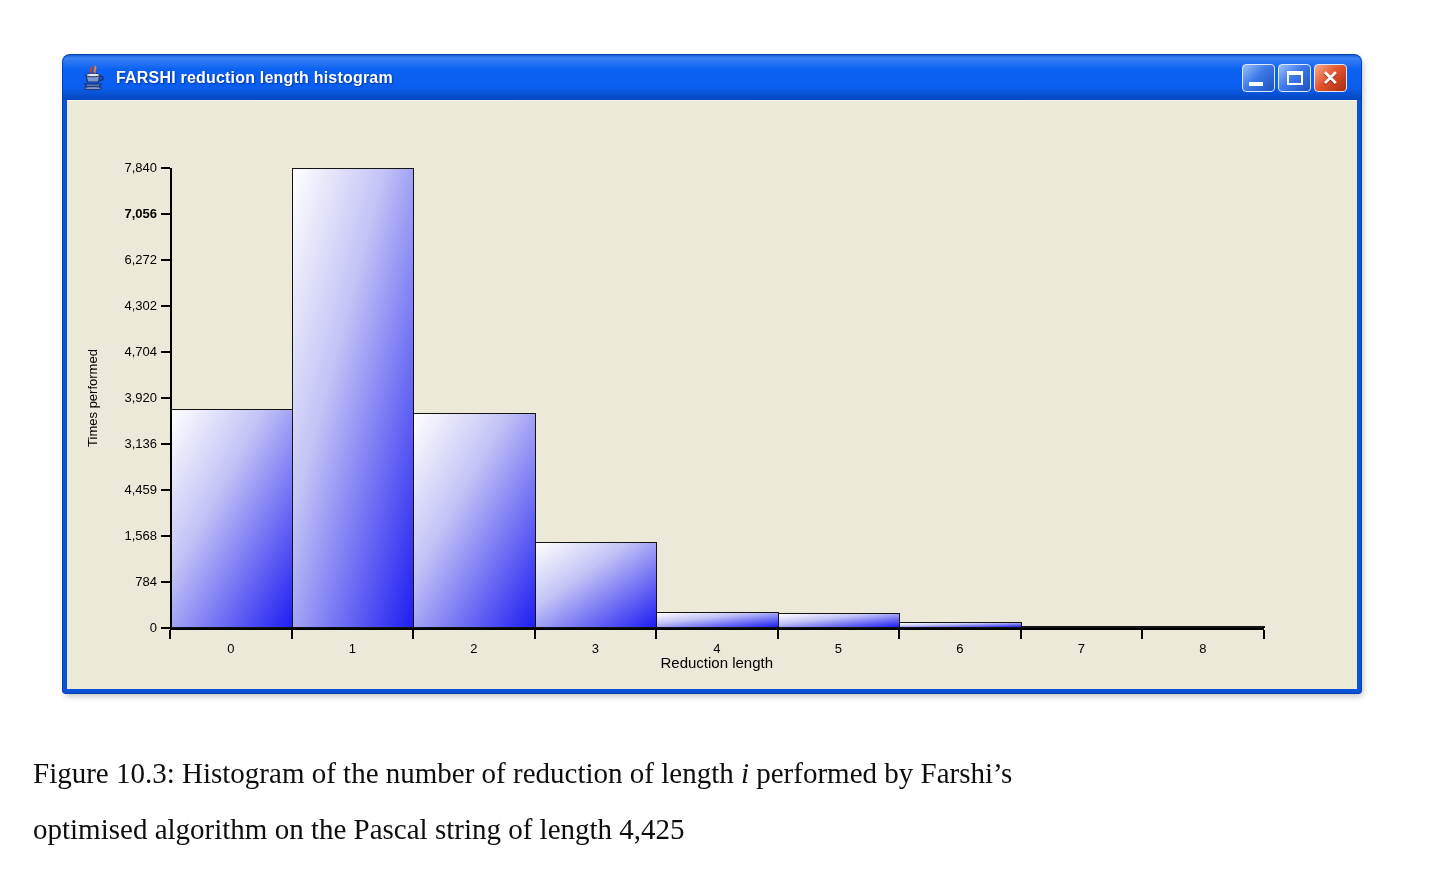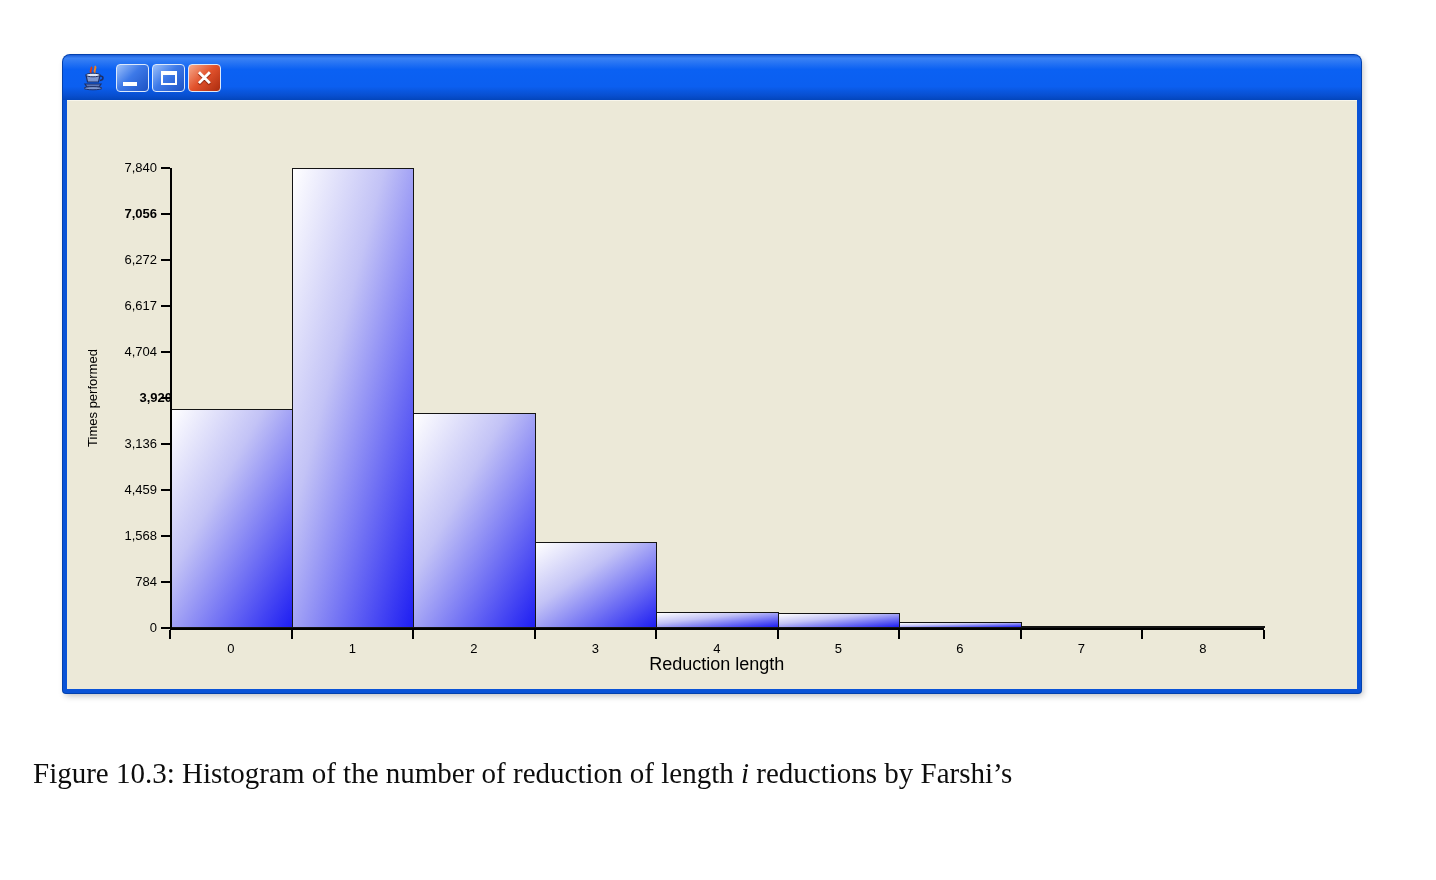--- a/index.html
+++ b/index.html
@@ -56,21 +56,21 @@
   .bar {
     position:absolute; border:1px solid #141414;
     background:linear-gradient(to bottom right,#ffffff 0%,#c3c3f6 38%,#1e1ef2 100%);
   }
   .y-axis-title {
     position:absolute; left:-37px; top:287px; width:130px; height:20px;
     text-align:center; font-size:13px; color:#000; transform:rotate(-90deg);
   }
   .x-axis-title {
     position:absolute; top:553px; width:200px; text-align:center;
-    font-size:18px; color:#000;
+    font-size:15px; color:#000;
   }
 
   
   .caption {
     position:absolute; left:33px; top:745px; width:1380px;
     font-family:"Liberation Serif", serif; font-size:29px; color:#0d0d0d;
     line-height:56px;
   }
   .caption .math-i { font-style:italic; font-family:"Liberation Serif", serif; }
 </style>
@@ -82,20 +82,21 @@
   <div class="titlebar">
     <svg class="java-icon" viewBox="0 0 26 26">
       <path d="M10 2 C12 4 8 5 10 8" stroke="#e03a10" stroke-width="2" fill="none"></path>
       <path d="M14 1 C16 3.5 12 5 14 8" stroke="#f0821e" stroke-width="2" fill="none"></path>
       <path d="M5 10 h14 l-1.5 7 h-11 z" fill="#7d97cf" stroke="#1d2f66" stroke-width="1.2"></path>
       <path d="M19 11 c4 0 4 4 0 4.5" fill="none" stroke="#1d2f66" stroke-width="1.5"></path>
       <ellipse cx="12" cy="10" rx="7" ry="1.8" fill="#dfe8fa" stroke="#1d2f66" stroke-width="1"></ellipse>
       <path d="M4 19 h16 l-2 3 h-12 z" fill="#5c77b8" stroke="#1d2f66" stroke-width="1.2"></path>
       <ellipse cx="12" cy="23.2" rx="9" ry="1.6" fill="#7d97cf" stroke="#1d2f66" stroke-width="1"></ellipse>
     </svg>
+    <span class="win-title">FARSHI reduction length histogram</span>
     <div class="win-buttons">
       <div class="win-btn btn-blue">
         <span class="glyph-min"></span>
       </div>
       <div class="win-btn btn-blue">
         <span class="glyph-max"></span>
       </div>
       <div class="win-btn btn-close">
         <span class="glyph-close">✕</span>
       </div>
@@ -120,25 +121,25 @@
         <div class="ytick-label" style="left: 15px; top: 519px;">0</div>
         <div class="ytick-mark" style="left: 94px; top: 480px;"></div>
         <div class="ytick-label" style="left: 15px; top: 473px;">784</div>
         <div class="ytick-mark" style="left: 94px; top: 434px;"></div>
         <div class="ytick-label" style="left: 15px; top: 427px;">1,568</div>
         <div class="ytick-mark" style="left: 94px; top: 388px;"></div>
         <div class="ytick-label" style="left: 15px; top: 381px;">4,459</div>
         <div class="ytick-mark" style="left: 94px; top: 342px;"></div>
         <div class="ytick-label" style="left: 15px; top: 335px;">3,136</div>
         <div class="ytick-mark" style="left: 94px; top: 296px;"></div>
-        <div class="ytick-label" style="left: 30px; top: 289px; font-weight: bold;">3,920</div>
+        <div class="ytick-label" style="left: 15px; top: 289px;">3,920</div>
         <div class="ytick-mark" style="left: 94px; top: 250px;"></div>
         <div class="ytick-label" style="left: 15px; top: 243px;">4,704</div>
         <div class="ytick-mark" style="left: 94px; top: 204px;"></div>
-        <div class="ytick-label" style="left: 15px; top: 197px;">6,617</div>
+        <div class="ytick-label" style="left: 15px; top: 197px;">4,302</div>
         <div class="ytick-mark" style="left: 94px; top: 158px;"></div>
         <div class="ytick-label" style="left: 15px; top: 151px;">6,272</div>
         <div class="ytick-mark" style="left: 94px; top: 112px;"></div>
         <div class="ytick-label" style="left: 15px; top: 105px; font-weight: bold;">7,056</div>
         <div class="ytick-mark" style="left: 94px; top: 66px;"></div>
         <div class="ytick-label" style="left: 15px; top: 59px;">7,840</div>
         <div class="xtick-mark" style="left: 102px; top: 529px;"></div>
         <div class="xtick-mark" style="left: 223.5px; top: 529px;"></div>
         <div class="xtick-mark" style="left: 345px; top: 529px;"></div>
         <div class="xtick-mark" style="left: 466.5px; top: 529px;"></div>
@@ -156,14 +157,15 @@
         <div class="xtick-label" style="left: 710.5px; width: 121.5px; top: 540px;">5</div>
         <div class="xtick-label" style="left: 832px; width: 121.5px; top: 540px;">6</div>
         <div class="xtick-label" style="left: 953.5px; width: 121.5px; top: 540px;">7</div>
         <div class="xtick-label" style="left: 1075px; width: 121.5px; top: 540px;">8</div>
         <div class="x-axis-title" style="left: 549.75px;">Reduction length</div>
       </div>
   </div>
 </div>
 
 <div class="caption">
-  <span>Figure 10.3: Histogram of the number of reduction of length </span><span class="math-i">i</span><span> reductions by Farshi’s</span><br>
+  <span>Figure 10.3: Histogram of the number of reduction of length </span><span class="math-i">i</span><span> performed by Farshi’s</span><br>
+  <span>optimised algorithm on the Pascal string of length 4,425</span>
 </div>
 
 </body></html>

